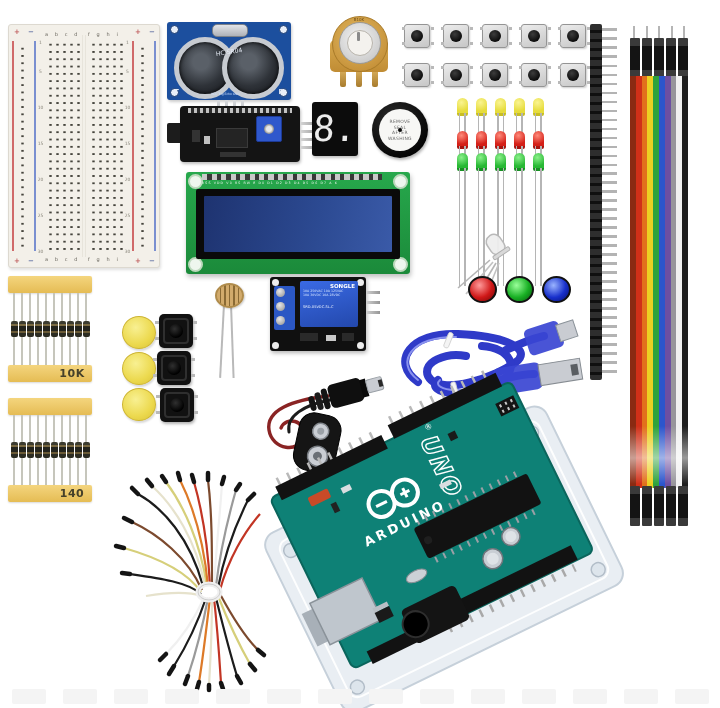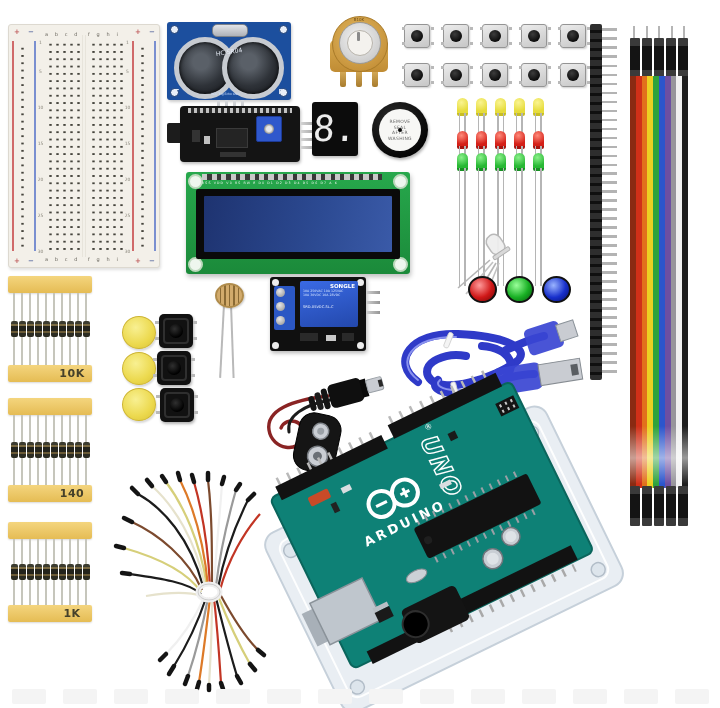--- a/index.html
+++ b/index.html
@@ -463,38 +463,20 @@
         <div class="res"></div>
         <div class="res"></div>
         <div class="res"></div>
         <div class="res"></div>
         <div class="res"></div>
         <div class="res"></div>
         <div class="res"></div>
       </div>
     <div class="tape bot">
         <span>140</span>
-      </div>
-  </div>
-  <div class="abs rstrip" style="top:522px;height:100px;">
-    <div class="tape top"></div>
-    <div class="row">
-        <div class="res"></div>
-        <div class="res"></div>
-        <div class="res"></div>
-        <div class="res"></div>
-        <div class="res"></div>
-        <div class="res"></div>
-        <div class="res"></div>
-        <div class="res"></div>
-        <div class="res"></div>
-        <div class="res"></div>
-      </div>
-    <div class="tape bot">
-        <span>1K</span>
       </div>
   </div>
 
   <div class="abs cap" style="left:122px;top:316px;"></div>
   <div class="abs cap" style="left:122px;top:352px;"></div>
   <div class="abs cap" style="left:122px;top:388px;"></div>
   <div class="bigbtn" style="left:159px;top:314px;">
       <i></i>
     </div>
   <div class="bigbtn" style="left:157px;top:351px;">

